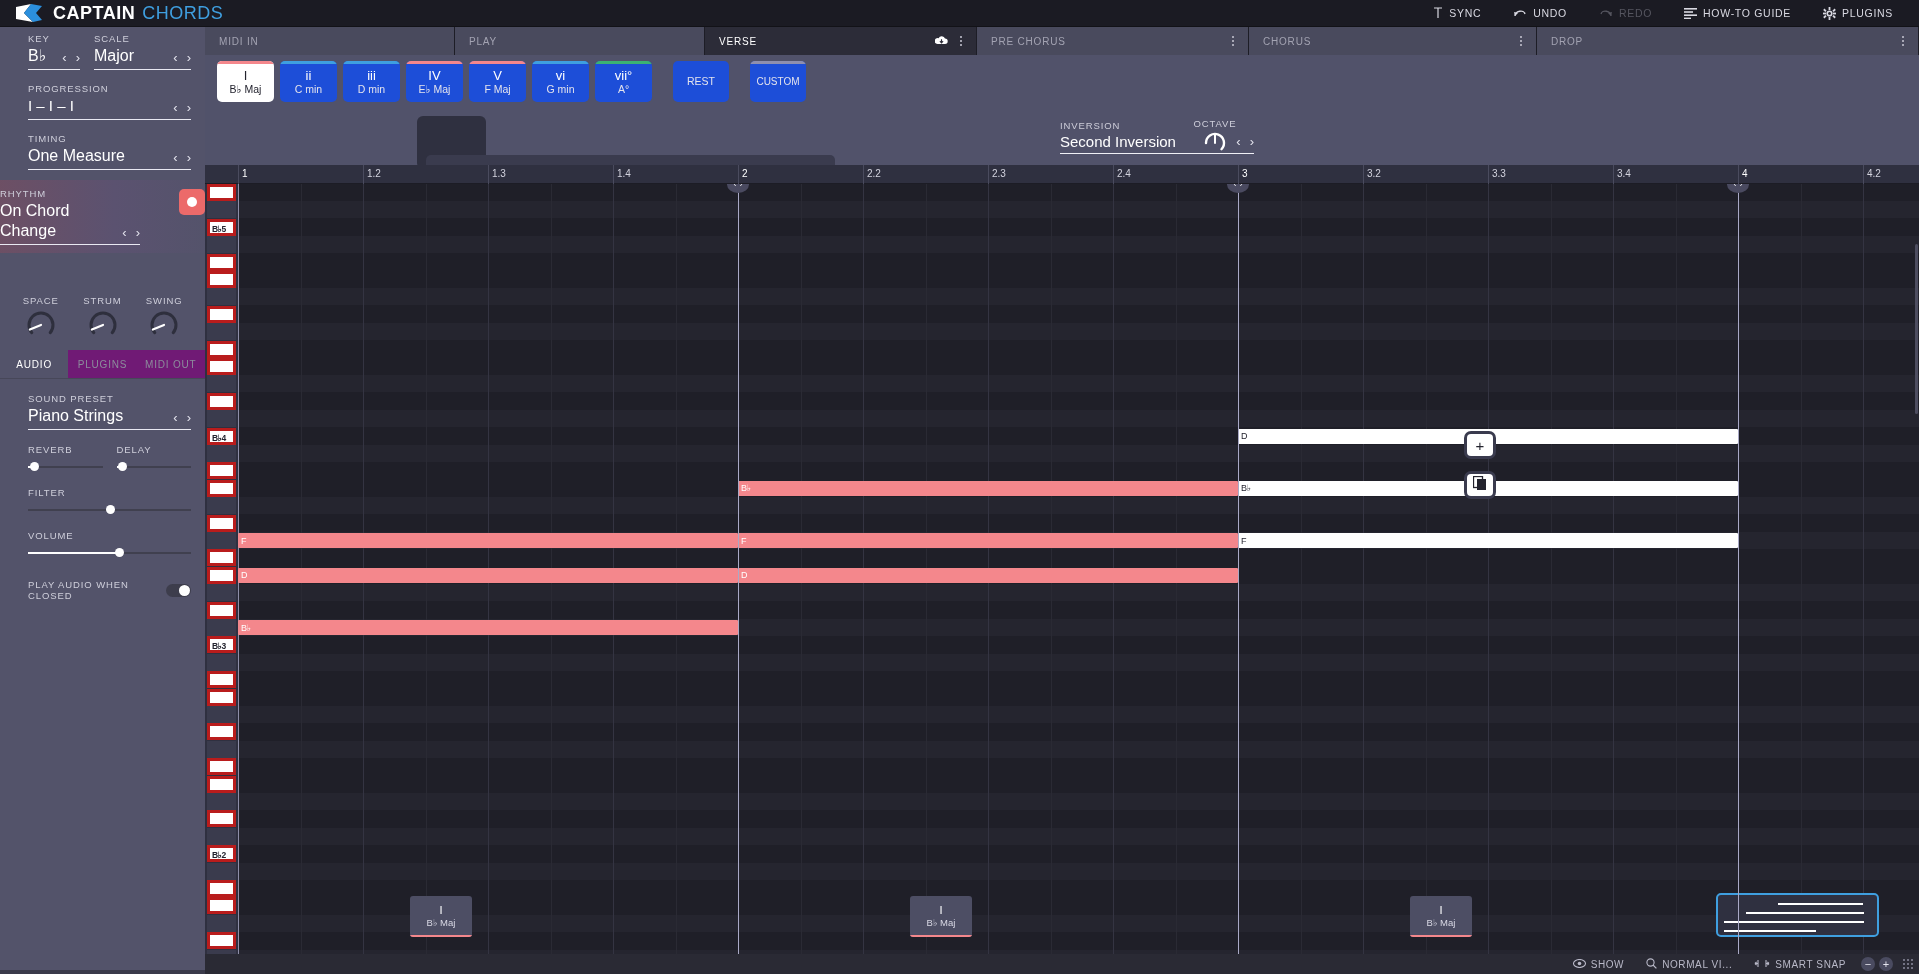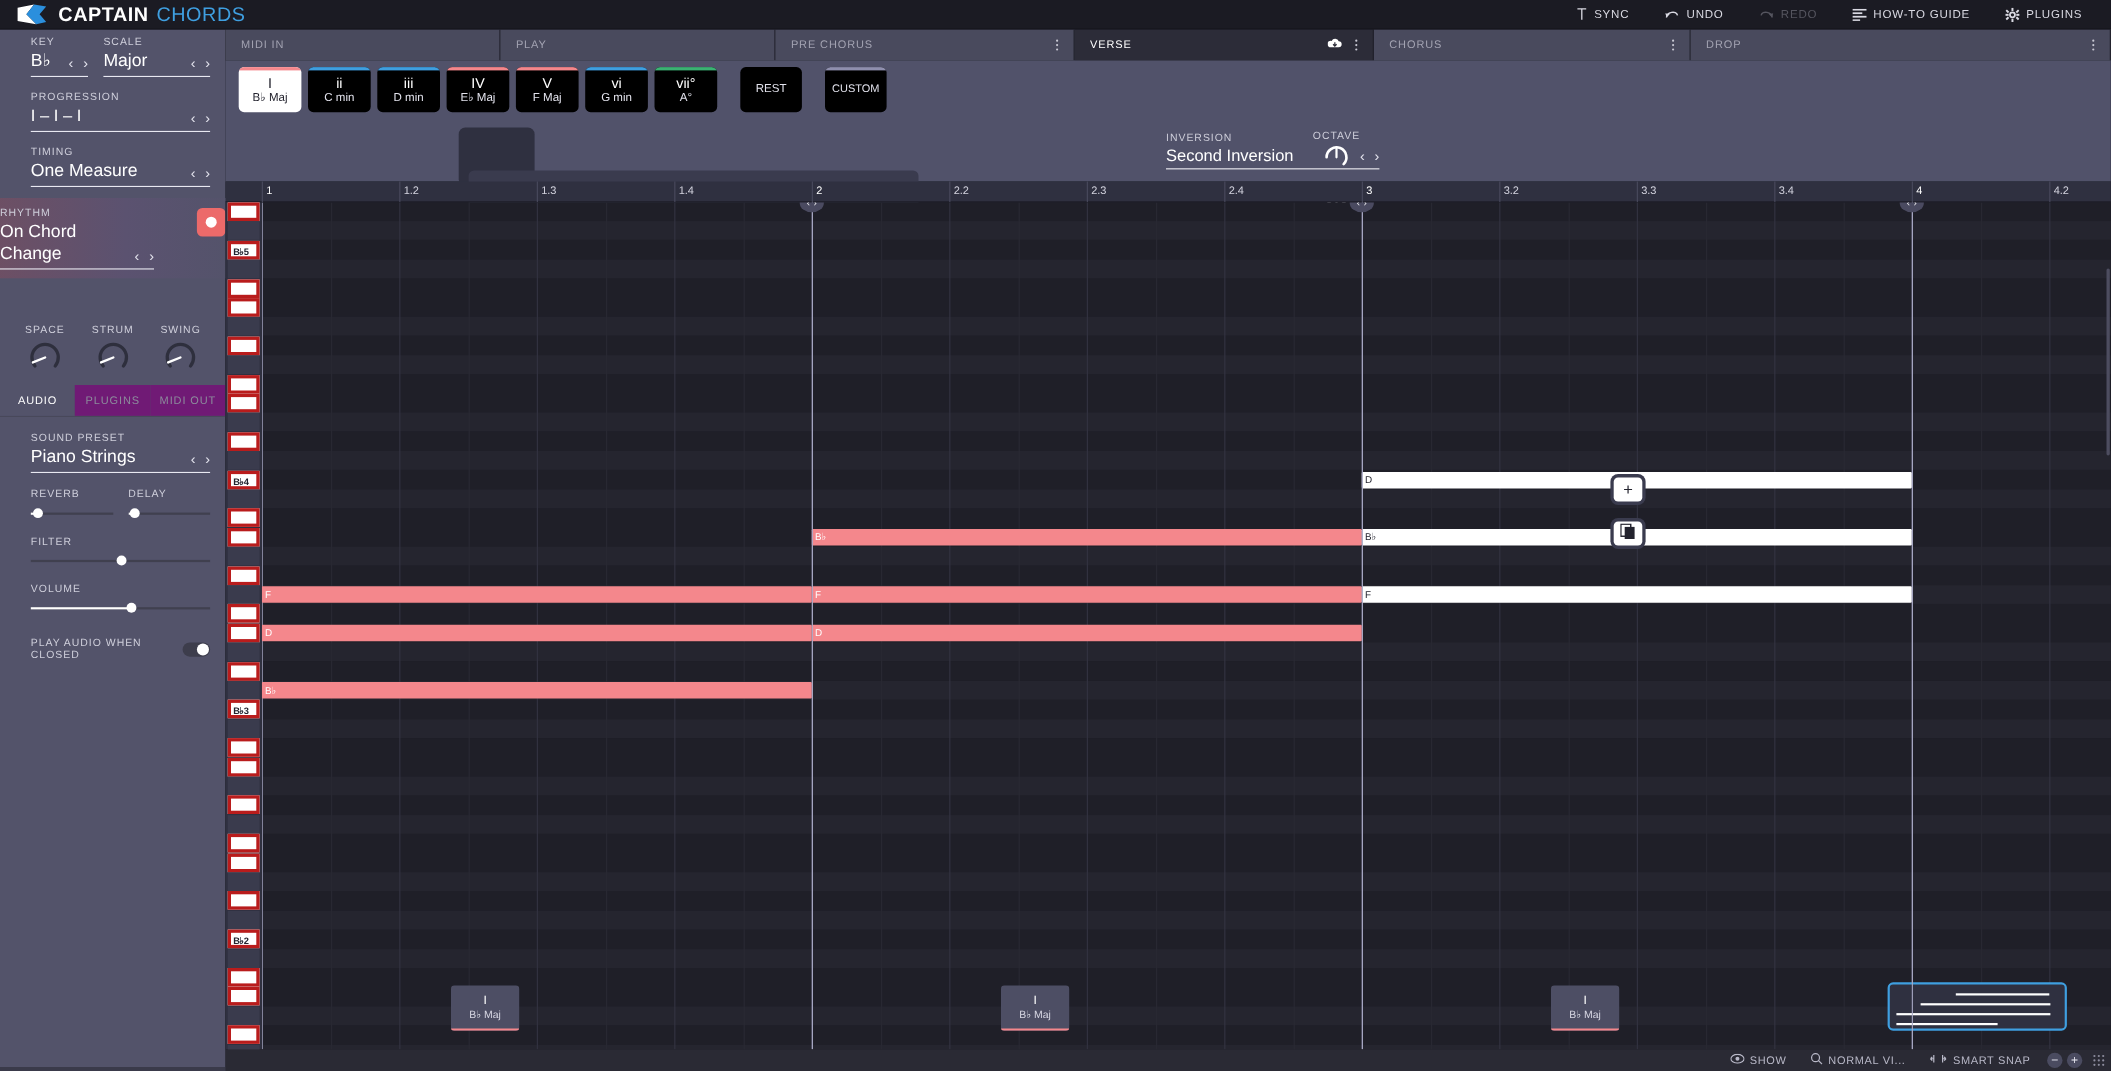--- a/index.html
+++ b/index.html
@@ -114,21 +114,21 @@
 
   
   .chordpanel {
     position:absolute; left:205px; top:55px; width:1714px; height:110px;
     background:#51526a;
   }
   .chordgroup { position:absolute; left:12px; top:6px; }
   .chordrow { display:flex; gap:6px; }
   .chordrow.second { margin-top:6px; }
   .cbtn {
-    width:57px; height:41px; border-radius:5px; background:#000000; position:relative;
+    width:57px; height:41px; border-radius:5px; background:#1d4ed8; position:relative;
     display:flex; flex-direction:column; align-items:center; justify-content:center;
     cursor:pointer; overflow:hidden;
   }
   .cbtn .bar { position:absolute; left:0; top:0; width:100%; height:3px; }
   .cbtn .num { font-size:13px; color:#ffffff; line-height:15px; }
   .cbtn .nm { font-size:10.5px; color:#e3e3ed; line-height:13px; }
   .cbtn.sel { background:#ffffff; }
   .cbtn.sel .num, .cbtn.sel .nm { color:#23232e; }
   .cbtn.ext { width:57px; height:30px; justify-content:center; }
   .cbtn.ext .nm { font-size:11px; }
@@ -457,36 +457,36 @@
 
   <div class="sectionbar" id="sectionBar">
       <div class="sect plain" style="width: 250px;">
         <span>MIDI IN</span>
         <span class="spacer"></span>
       </div>
       <div class="sect plain" style="width: 250px;">
         <span>PLAY</span>
         <span class="spacer"></span>
       </div>
-      <div class="sect plain" style="width: 272px;">
-        <span>PRE CHORUS</span>
-        <span class="spacer"></span>
-        <span class="dots">
-          <i></i>
-          <i></i>
-          <i></i>
-        </span>
-      </div>
       <div class="sect active" style="width: 272px;">
         <span>VERSE</span>
         <span class="spacer"></span>
         <span style="margin-left:10px"><svg width="13" height="11" viewBox="0 0 13 11">
             <path d="M3.2 9 A3 3 0 1 1 3.6 3.2 A3.4 3.4 0 0 1 10 3.6 A2.7 2.7 0 0 1 10 9 Z" fill="#ffffff"></path>
             <path d="M6.5 4.3 L6.5 7.6 M4.9 6.2 L6.5 7.9 L8.1 6.2" stroke="#2c2c38" stroke-width="1.1" fill="none"></path>
           </svg></span>
+        <span class="dots">
+          <i></i>
+          <i></i>
+          <i></i>
+        </span>
+      </div>
+      <div class="sect plain" style="width: 272px;">
+        <span>PRE CHORUS</span>
+        <span class="spacer"></span>
         <span class="dots">
           <i></i>
           <i></i>
           <i></i>
         </span>
       </div>
       <div class="sect plain" style="width: 288px;">
         <span>CHORUS</span>
         <span class="spacer"></span>
         <span class="dots">

